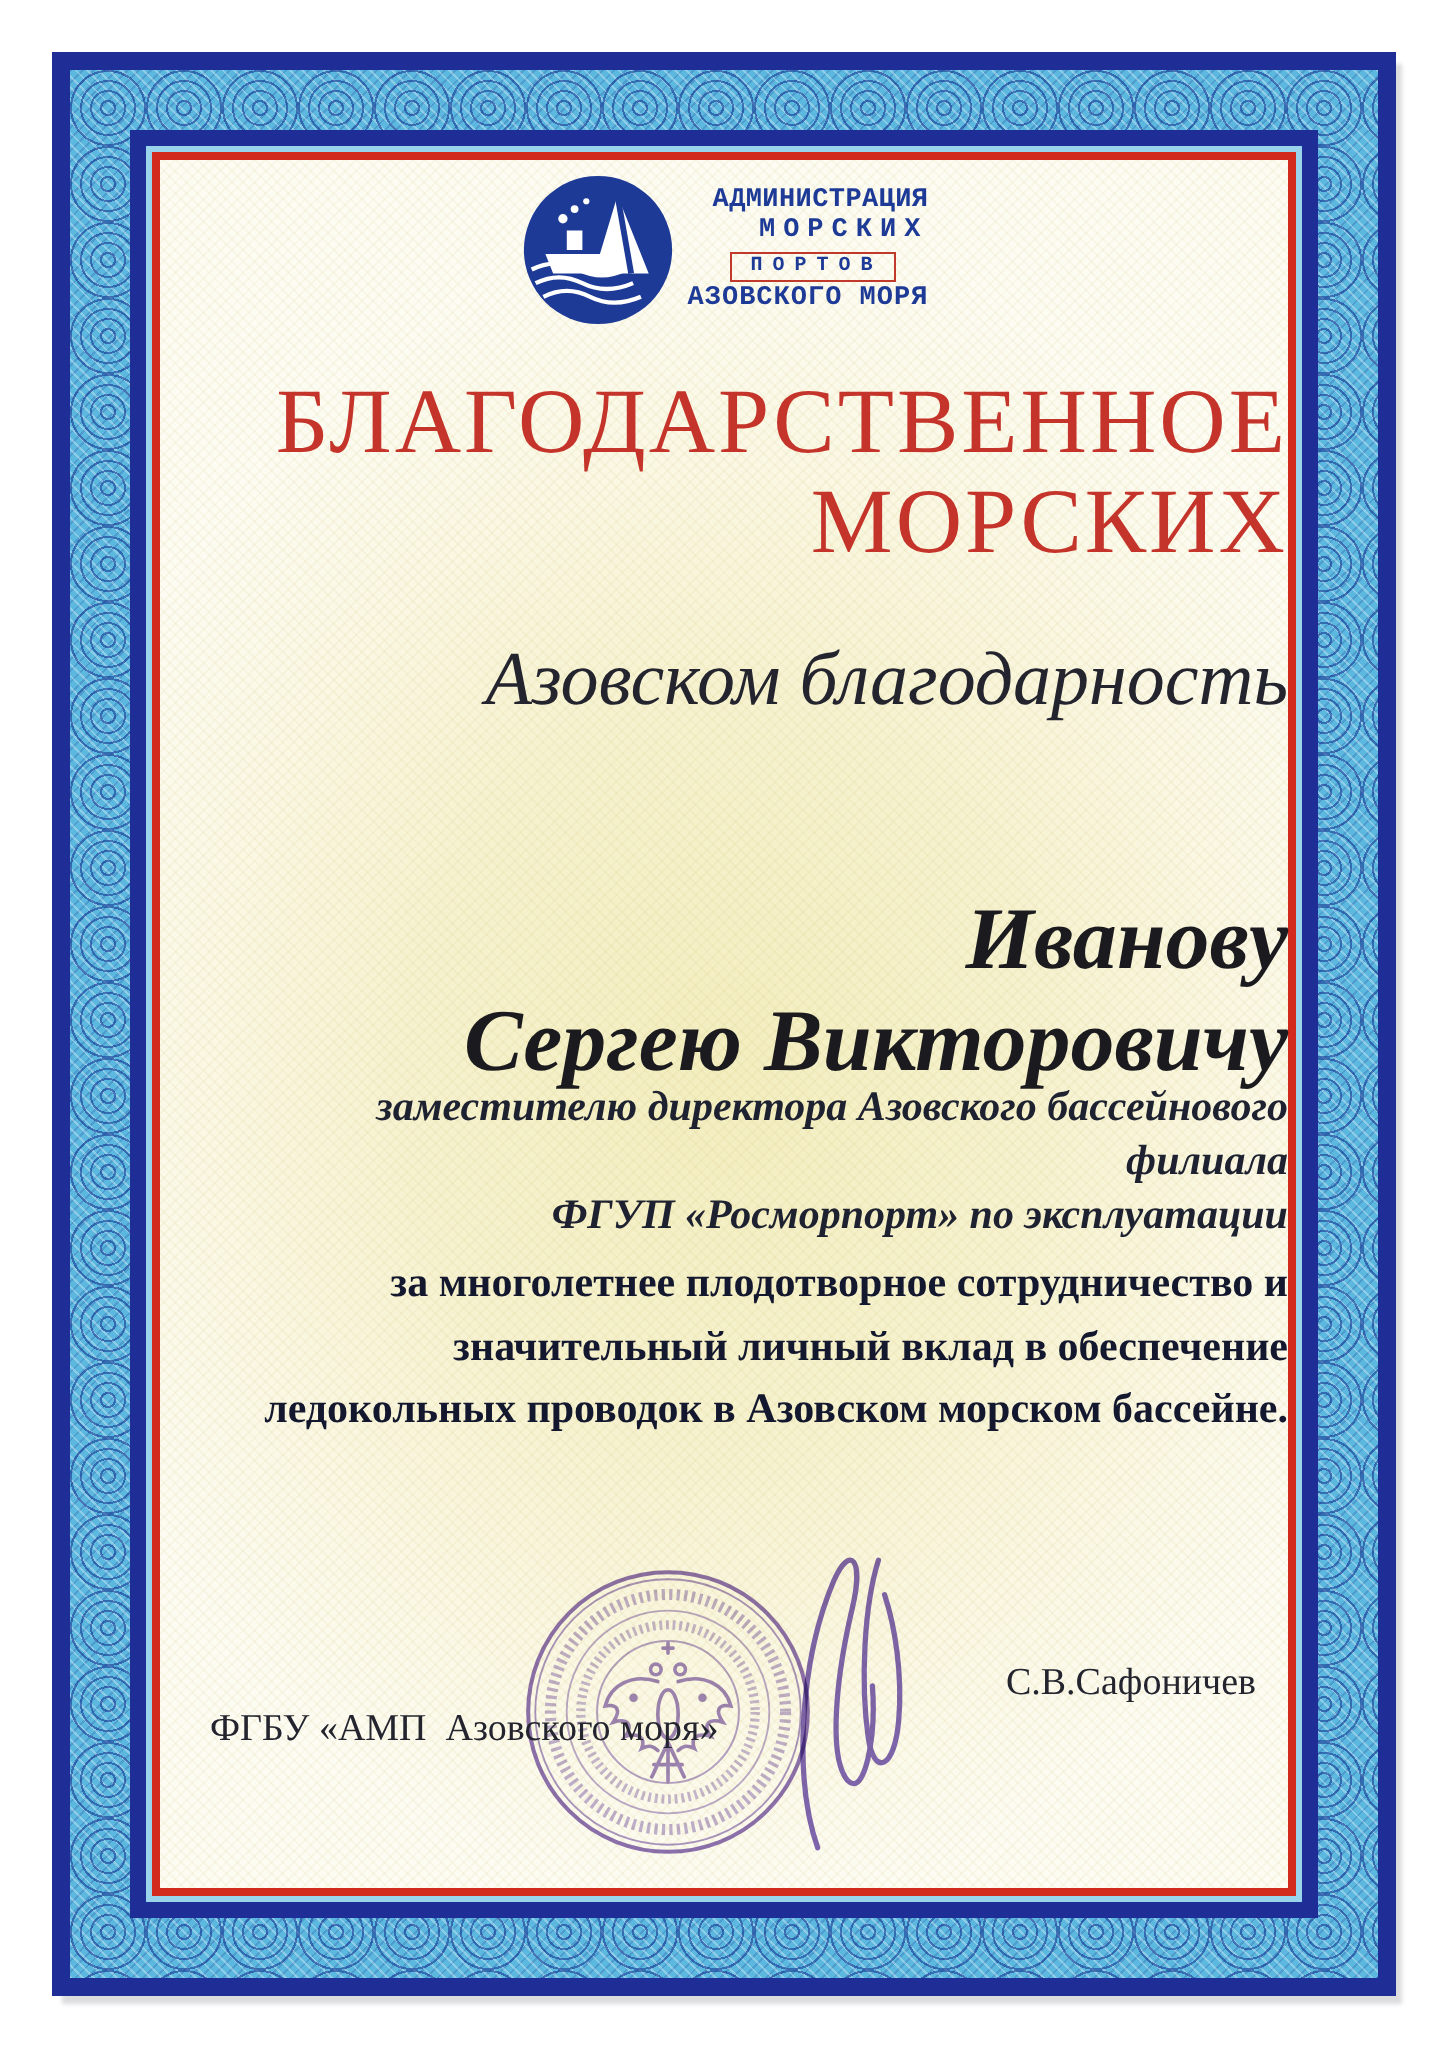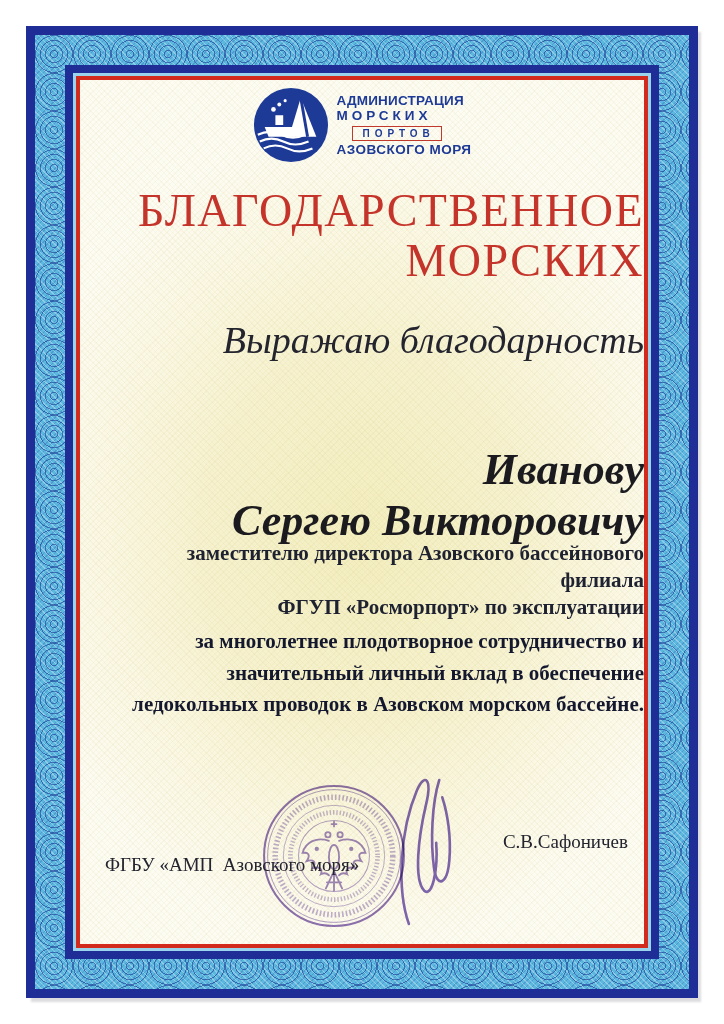--- a/index.html
+++ b/index.html
@@ -42,29 +42,29 @@
   .interior{
     inset:80px;
     background:
       repeating-linear-gradient(45deg, rgba(196,178,96,.08) 0 1px, transparent 1px 4px),
       repeating-linear-gradient(-45deg, rgba(196,178,96,.08) 0 1px, transparent 1px 4px),
       radial-gradient(ellipse 62% 48% at 50% 53%, #f3eebf 0%, #f6f2cf 45%, #faf7e2 72%, #fdfcf3 100%);
   }
   
   .center-line{left:0;right:0;text-align:right;}
   .logo{top:6px;left:0;right:0;display:flex;justify-content:center;align-items:center;gap:6px;}
-  .logo-text{color:var(--logo-navy);font-family:Liberation Sans, sans-serif;font-weight:bold;text-align:left;line-height:1.12;}
+  .logo-text{color:var(--logo-navy);font-family:Liberation Mono, monospace;font-weight:bold;text-align:right;line-height:1.12;}
   .logo-l1{font-size:13.5px;letter-spacing:.2px;}
   .logo-l2{font-size:13.5px;letter-spacing:4px;}
   .logo-l3{display:inline-block;font-size:10px;letter-spacing:5px;border:1.5px solid #c0392b;padding:1px 6px 0 9px;margin:1px 16px;}
   .logo-l4{font-size:13.5px;letter-spacing:.5px;}
   .title{top:106px;color:var(--title-red);font-size:46px;line-height:1.08;letter-spacing:1.5px;font-weight:normal;}
   .salutation{top:238px;font-style:italic;font-size:38px;color:var(--ink);}
   .recipient{top:364px;font-weight:bold;font-style:italic;font-size:44px;line-height:1.16;color:#1b1b1f;}
-  .position{top:460px;font-weight:bold;font-size:21px;line-height:1.28;color:#1d2130;padding-left:24px;}
+  .position{top:460px;font-weight:bold;font-style:italic;font-size:21px;line-height:1.28;color:#1d2130;padding-left:24px;}
   .body-text{top:546px;font-weight:bold;font-size:21px;line-height:1.5;color:var(--body-ink);}
   .footer-role{top:721px;left:25px;font-size:19px;line-height:1.35;color:#23242e;white-space:pre-wrap;}
   .footer-name{top:751px;right:16px;font-size:19px;color:#23242e;}
   .seal-wrap{top:700px;left:178px;width:152px;height:152px;mix-blend-mode:multiply;}
   .sig-wrap{top:690px;left:300px;width:82px;height:162px;mix-blend-mode:multiply;}
 </style>
 </head>
 <body>
 
 <div class="abs f-outer"></div>
@@ -95,21 +95,21 @@
       <div><span class="logo-l3">ПОРТОВ</span></div>
       <div class="logo-l4">АЗОВСКОГО МОРЯ</div>
     </div>
   </div>
 
   <div class="abs center-line title">
     <div>БЛАГОДАРСТВЕННОЕ</div>
     <div>МОРСКИХ</div>
   </div>
 
-  <div class="abs center-line salutation">Выражаю благодарность</div>
+  <div class="abs center-line salutation">Азовском благодарность</div>
 
   <div class="abs center-line recipient">
     <div>Иванову</div>
     <div>Сергею Викторовичу</div>
   </div>
 
   <div class="abs center-line position">
     <div>заместителю директора Азовского бассейнового филиала</div>
     <div>ФГУП «Росморпорт» по эксплуатации</div>
   </div>

